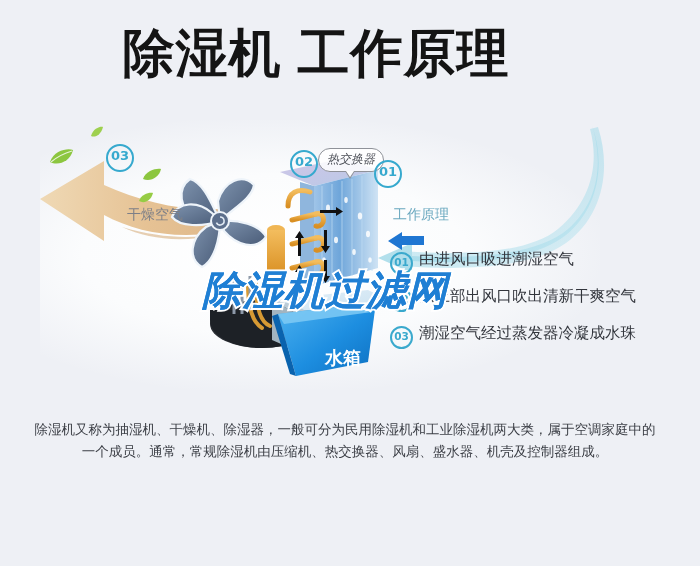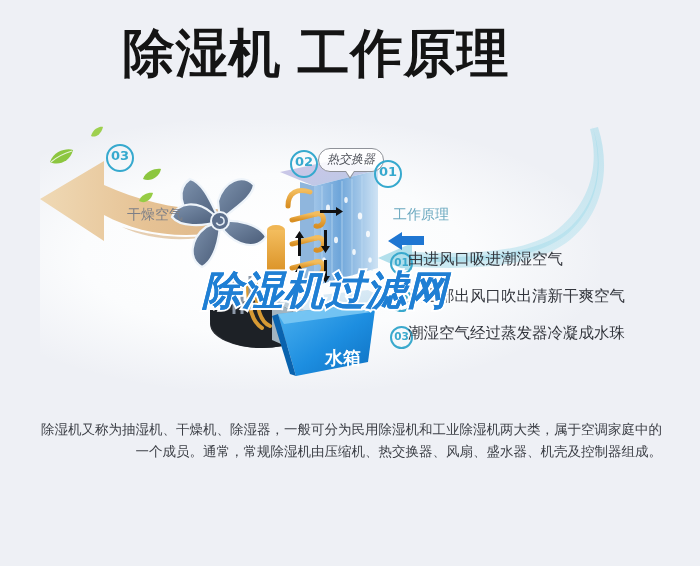--- a/index.html
+++ b/index.html
@@ -101,21 +101,21 @@
   
   .steps{position:absolute;left:390px;top:248px;width:300px;}
   .step{position:relative;height:37px;}
   .step .sb{
     position:absolute;left:0;top:4px;
     width:19px;height:19px;border-radius:50%;
     border:2px solid #3aa9cd;color:#3aa9cd;
     font-size:10.5px;font-weight:bold;line-height:16px;text-align:center;
   }
   .step .st{
-    position:absolute;left:18px;top:1px;
+    position:absolute;left:29px;top:1px;
     font-size:15.5px;color:#32353c;white-space:nowrap;
   }
 
   
   .watermark{
     position:absolute;left:202px;top:263px;
     font-size:40px;font-weight:bold;
     font-style:italic;
     color:#1f7fd4;
     letter-spacing:1px;
@@ -127,21 +127,21 @@
   .watermark-fill{
     position:absolute;left:202px;top:263px;
     font-size:40px;font-weight:bold;font-style:italic;
     color:#1f7fd4;letter-spacing:1px;white-space:nowrap;z-index:41;
   }
 
   
   .body-text{position:absolute;left:28px;top:418px;width:648px;}
   .para{
     font-size:13.5px;line-height:22px;color:#3b3e45;
-    margin:0 14px 14px 0;text-align:right;
+    margin:0 14px 14px 0;text-align:center;
   }
 </style>
 </head>
 <body>
 
 <div class="stage">
 
   <div class="title">
     <span>除湿机</span><span class="t2">工作原理</span>
   </div>

